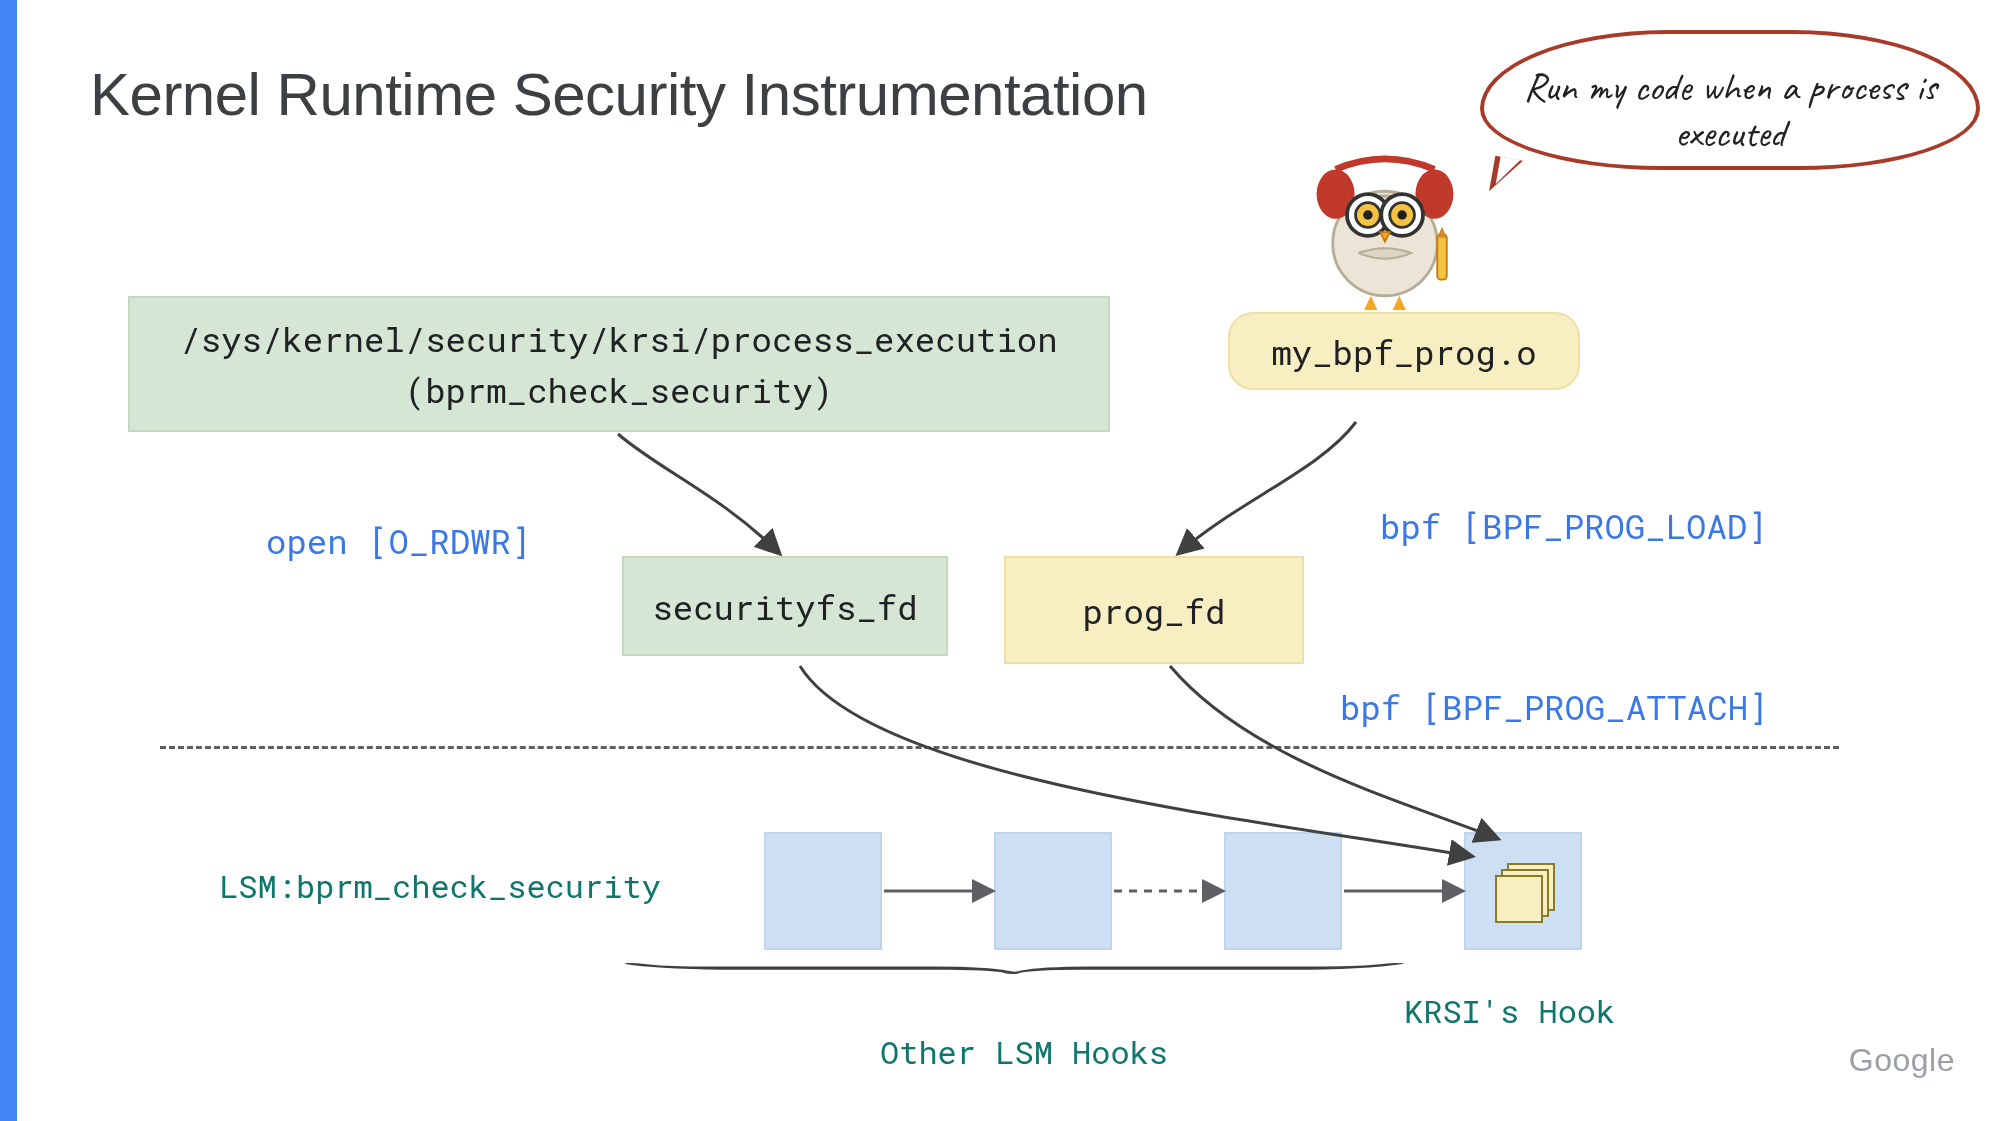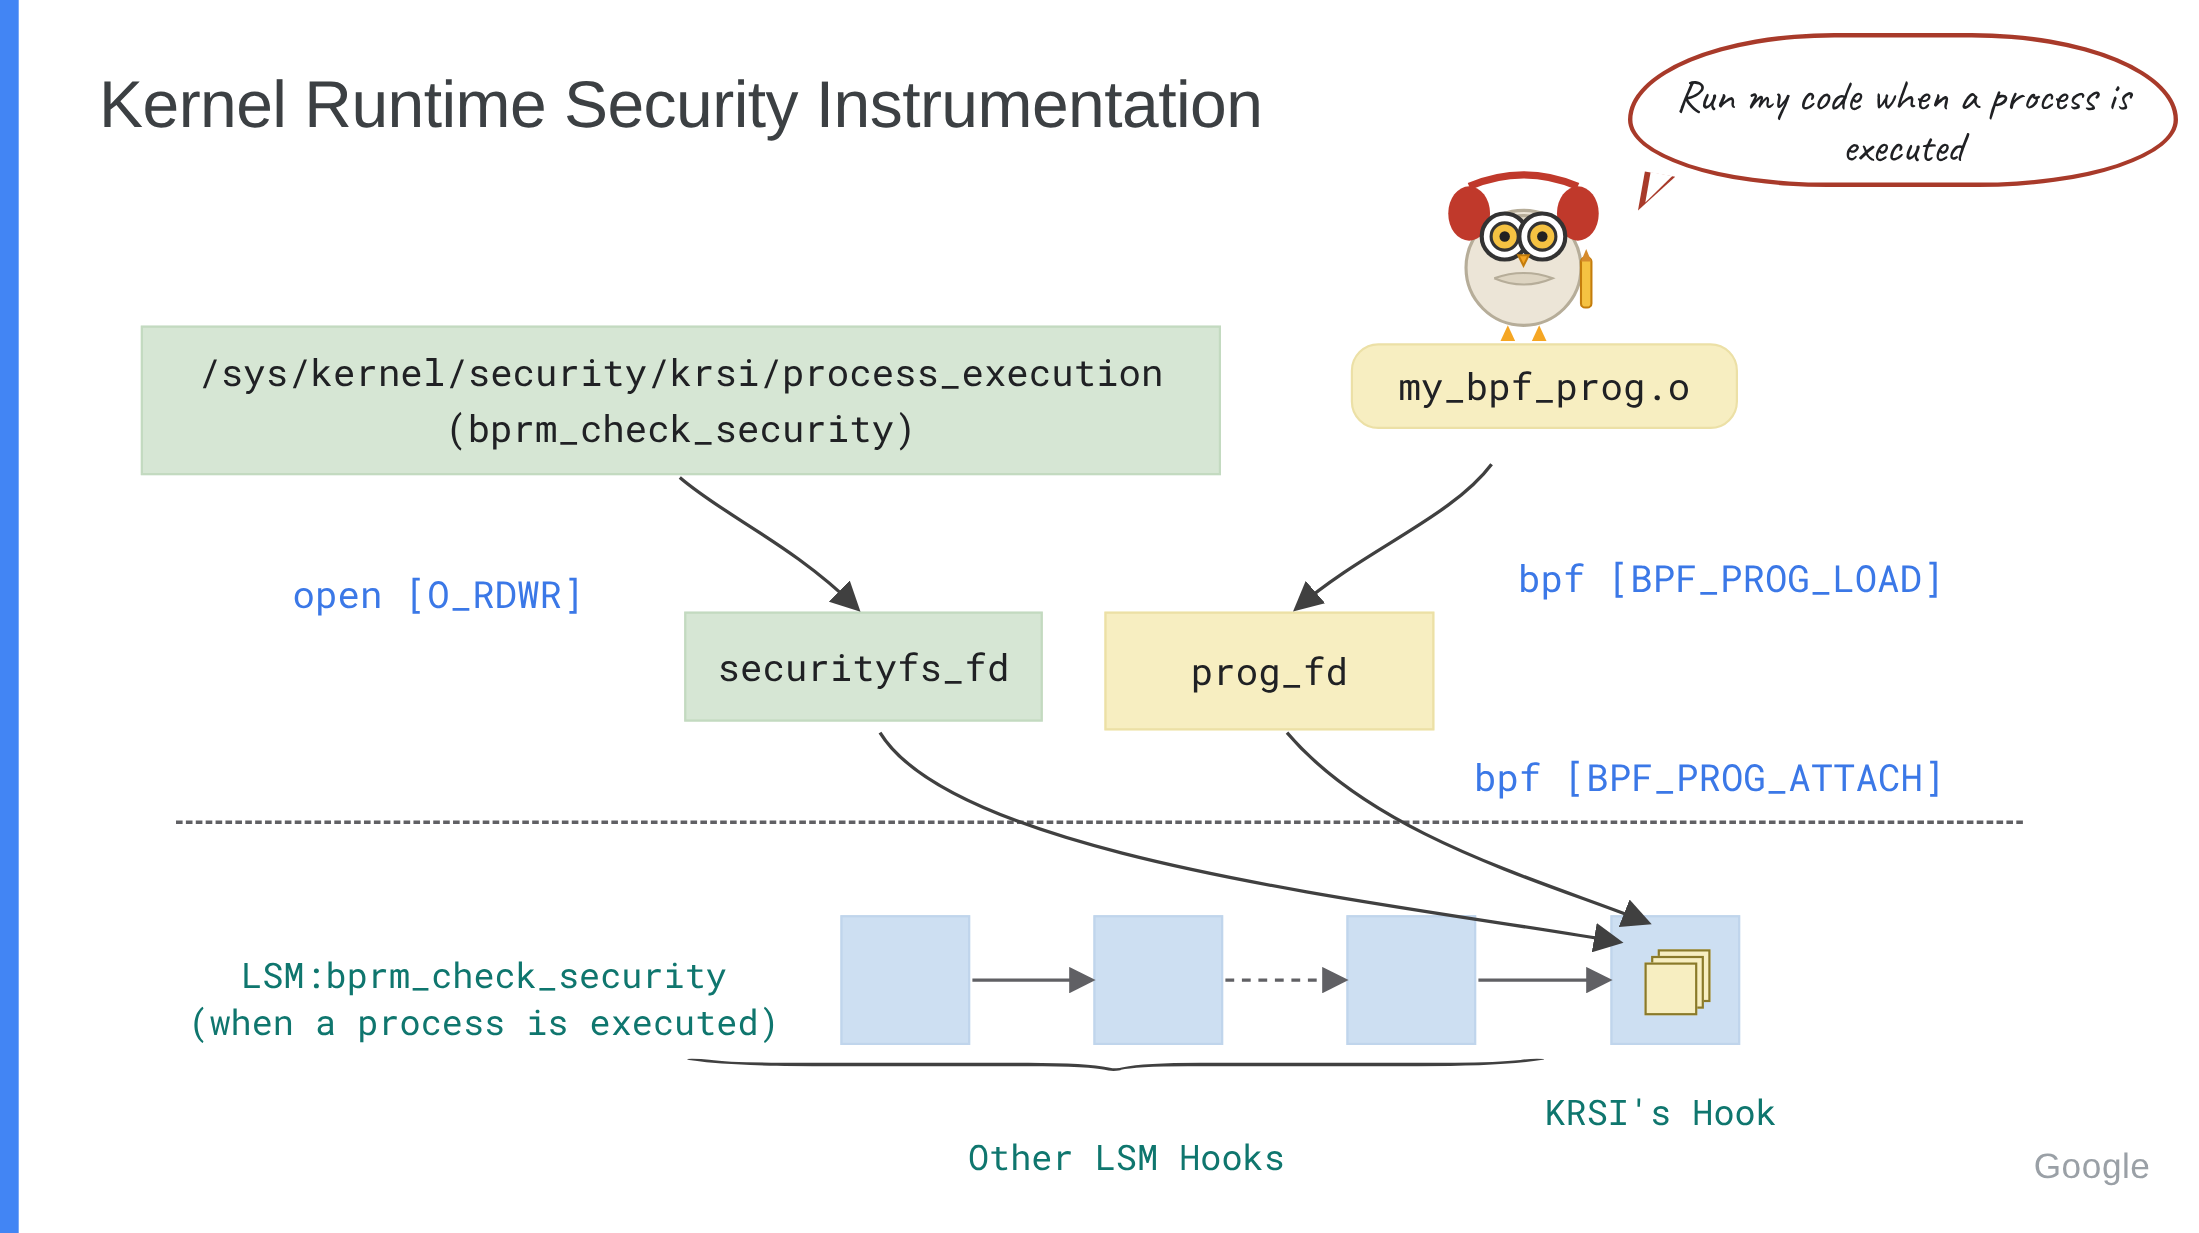--- a/index.html
+++ b/index.html
@@ -201,21 +201,20 @@
 <div class="label-blue mono" style="left:266px; top:518px;">open [O_RDWR]</div>
 
 <div class="label-blue mono" style="left:1380px; top:492px;margin-top:11px;">bpf [BPF_PROG_LOAD]</div>
 
 <div class="label-blue mono" style="left:1340px; top:684px;">bpf [BPF_PROG_ATTACH]</div>
 
 <div class="dashed-line"></div>
 
 <div class="label-black mono" style="left:160px; top:864px; width:560px;">
   <div>LSM:bprm_check_security</div>
-  <div>(when a process is executed)</div>
 </div>
 
 <div class="box box-blue-sm" style="left:764px; top:832px; width:118px; height:118px;"></div>
 <div class="box box-blue-sm" style="left:994px; top:832px; width:118px; height:118px;"></div>
 <div class="box box-blue-sm" style="left:1224px; top:832px; width:118px; height:118px;"></div>
 
 <div class="box box-blue-sm" style="left:1464px; top:832px; width:118px; height:118px;">
   <div class="paper-stack">
     <span></span>
       <span></span>

